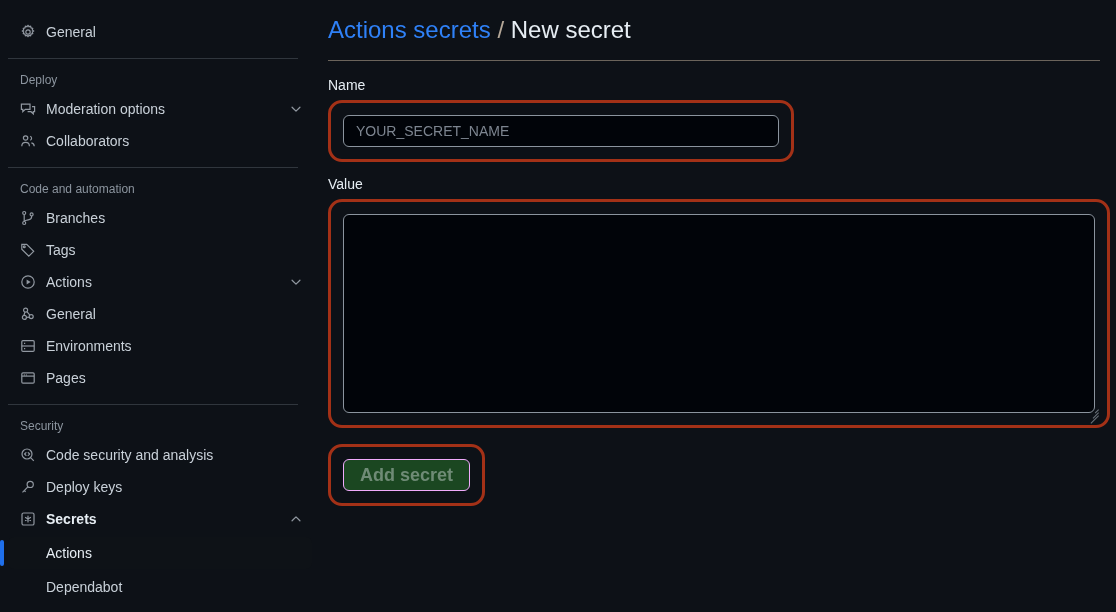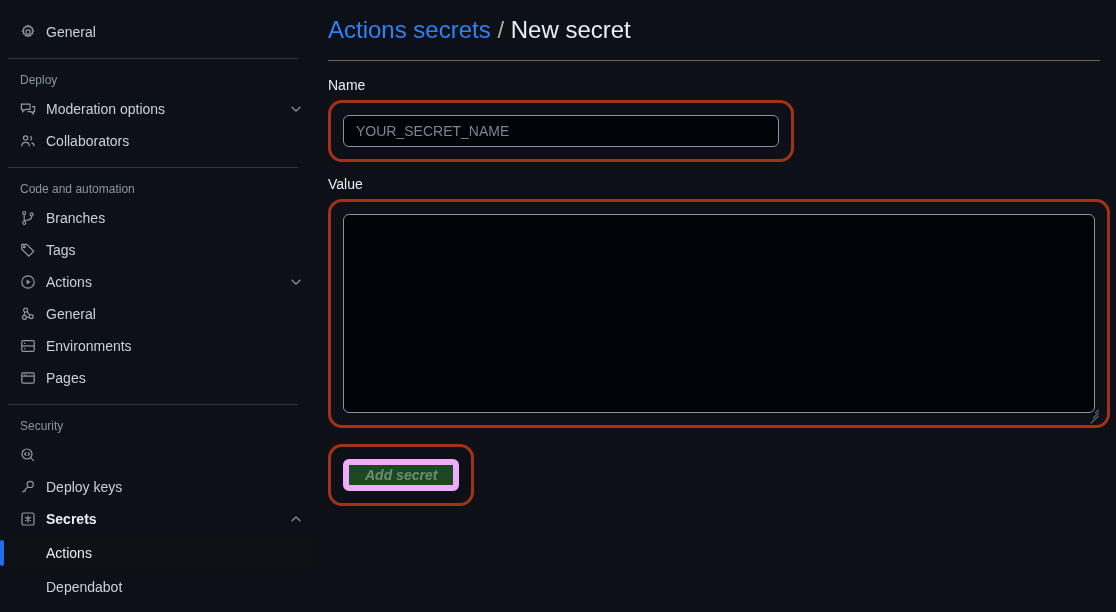--- a/index.html
+++ b/index.html
@@ -202,28 +202,27 @@
   .grip i:nth-child(1) { bottom: 1px;  width: 11px; }
   .grip i:nth-child(2) { bottom: 4px;  width: 8px; }
   .grip i:nth-child(3) { bottom: 7px;  width: 5px; }
 
   #submit-hl { margin-top: 16px; }
   #add-secret-btn {
     display: block;
     height: 32px;
     padding: 0 16px;
     background: #1b4721;
-    border: 6px solid #f0abfc;
+    border: 1px solid #f0abfc;
     border-radius: 6px;
     color: #6f8b76;
-    font-size: 14px;
+    font-size: 18px;
     font-weight: 600;
     font-family: "Liberation Sans", sans-serif;
     cursor: default;
-    font-style: italic;
   }
 
   .spacer-sm { height: 14px; }
 </style>
 </head>
 <body>
 
 <div id="app">
 
   <nav id="sidebar">
@@ -355,20 +354,21 @@
 
     <div class="nav-item">
       <span class="ic">
         <svg viewBox="0 0 16 16" width="16" height="16" fill="none" stroke="currentColor" stroke-width="1.2">
           <circle cx="7" cy="7" r="5"></circle>
             <path d="M10.6 10.6l3.2 3.2"></path>
           <path d="M6 5.6L4.6 7 6 8.4" stroke-linecap="round" stroke-linejoin="round"></path>
           <path d="M8.2 5.6L9.6 7 8.2 8.4" stroke-linecap="round" stroke-linejoin="round"></path>
         </svg>
       </span>
+      <span class="lbl">Code security and analysis</span>
     </div>
 
     <div class="nav-item">
       <span class="ic">
         <svg viewBox="0 0 16 16" width="16" height="16" fill="none" stroke="currentColor" stroke-width="1.2">
           <circle cx="10.2" cy="5.4" r="3.1"></circle>
             <path d="M8.1 7.7l-5.6 5.6"></path>
             <path d="M4.3 11.5l1.3 1.3"></path>
         </svg>
       </span>

